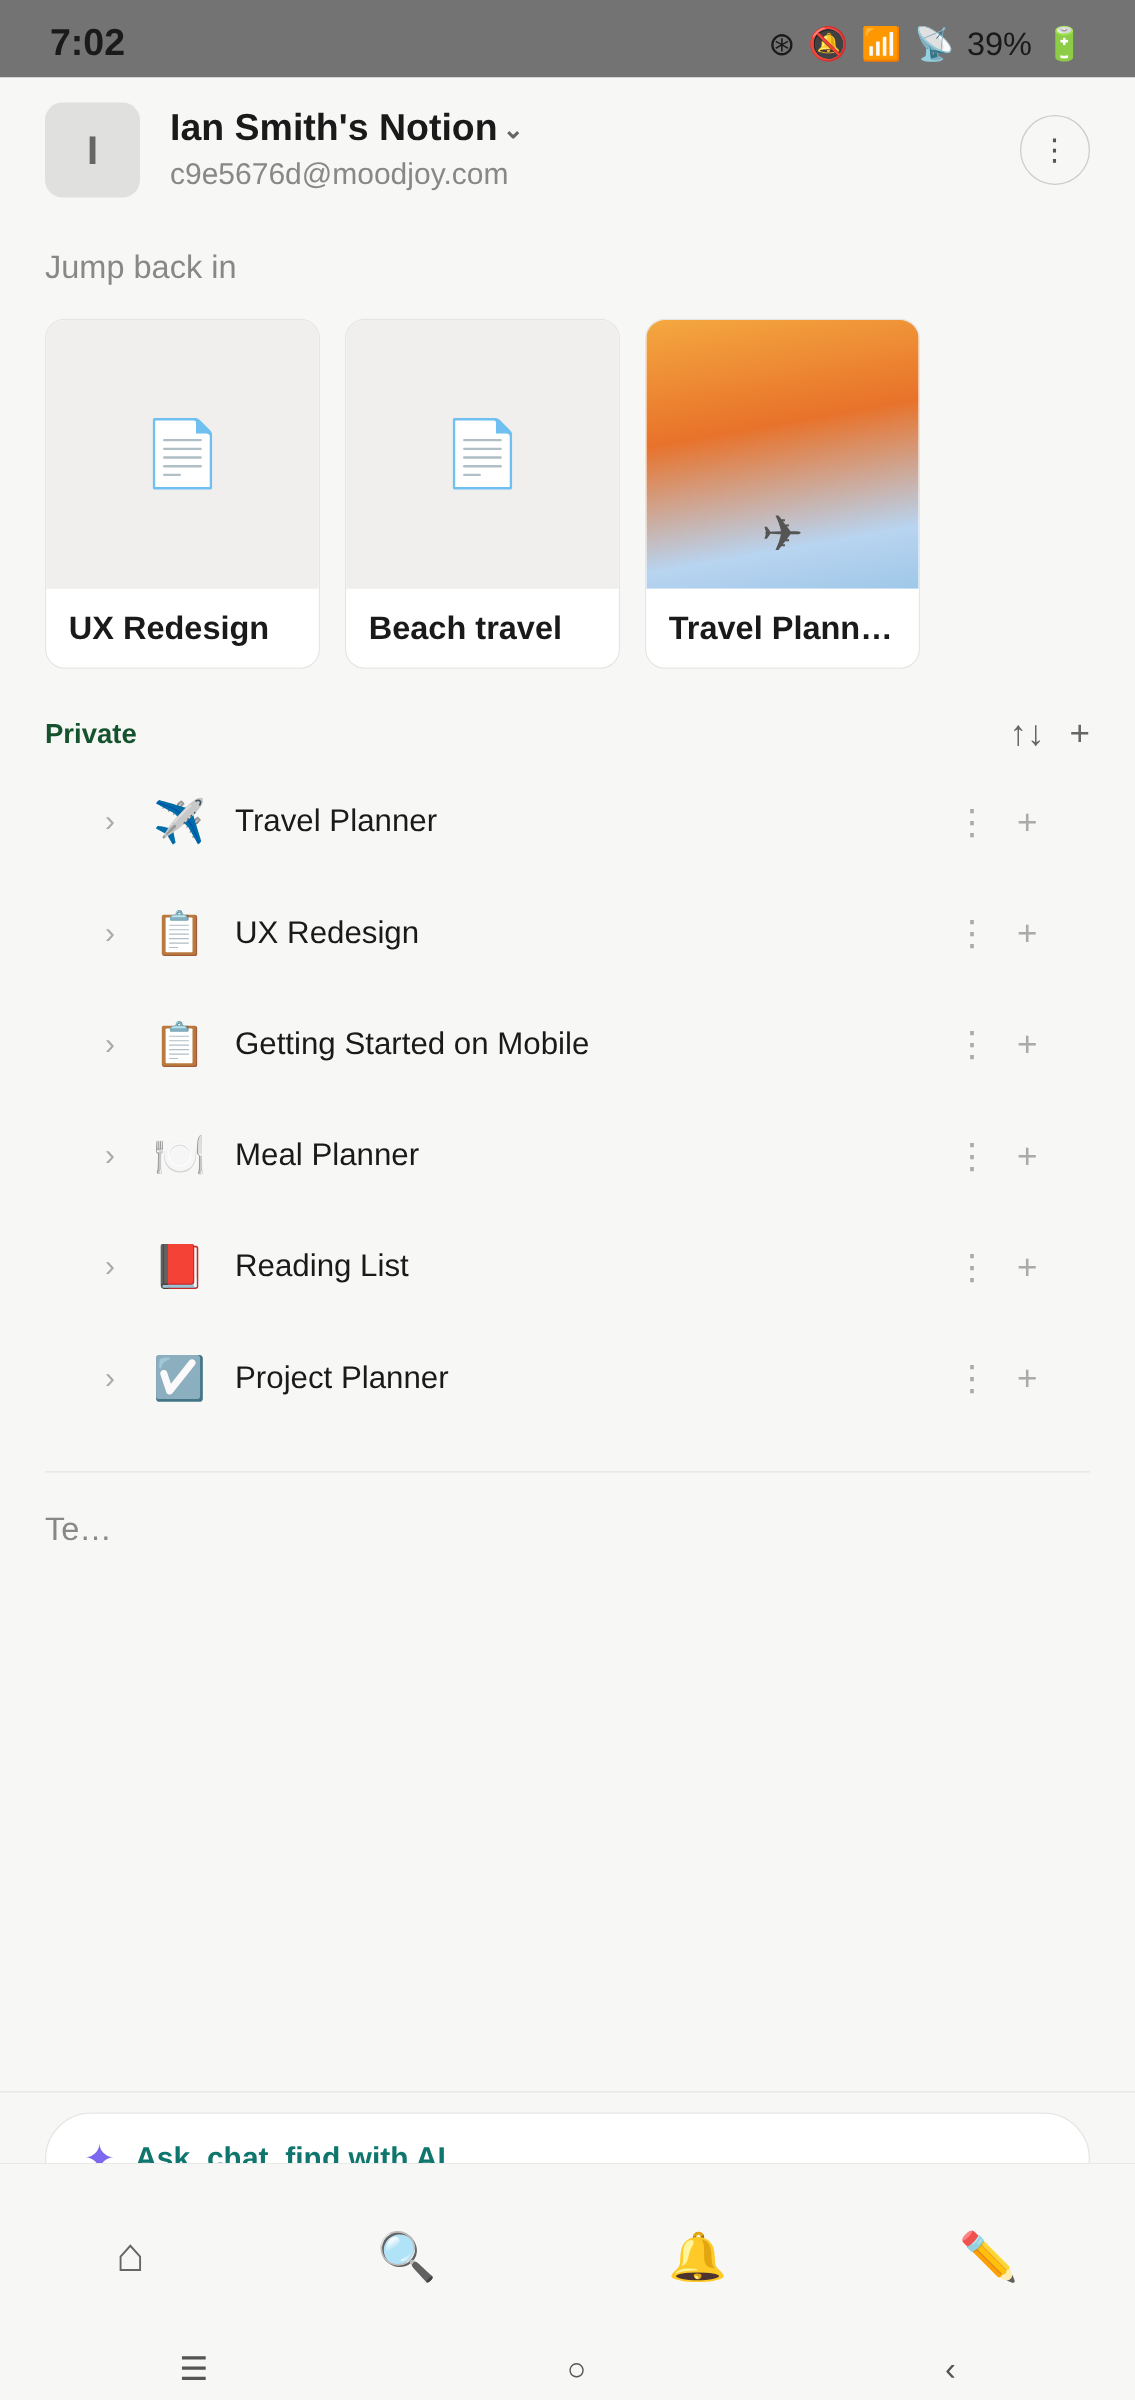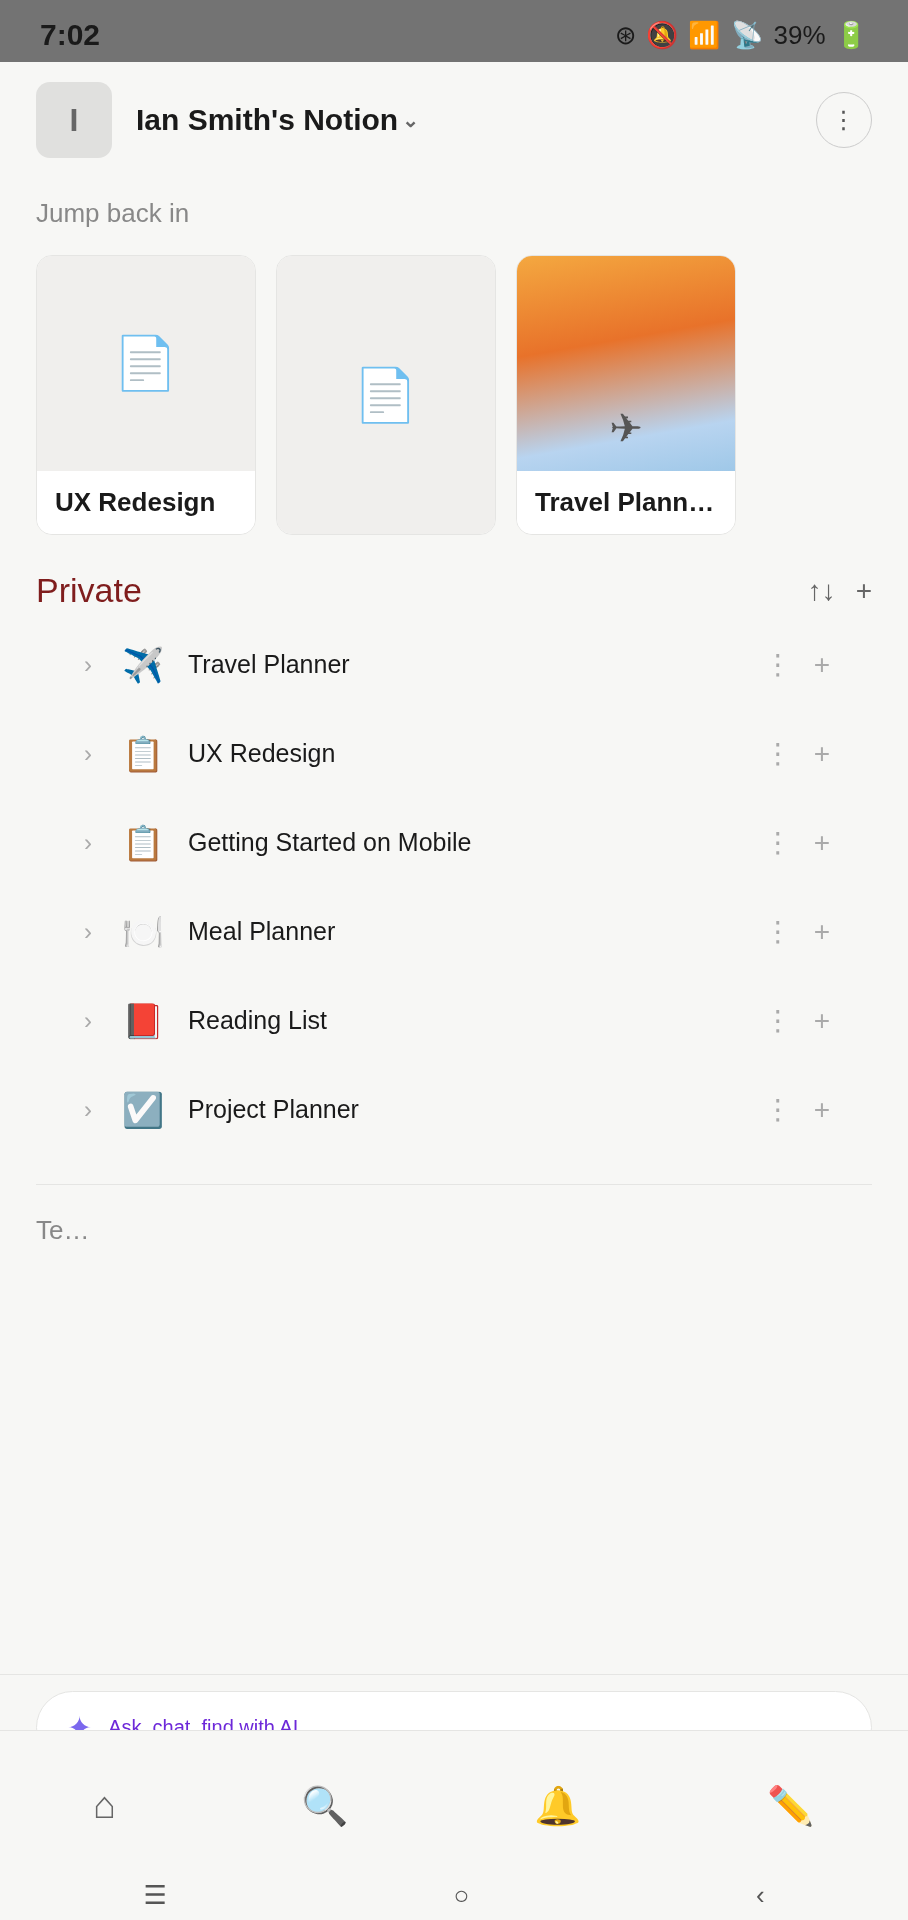--- a/index.html
+++ b/index.html
@@ -171,23 +171,23 @@
     .private-section {
       padding: 20px 36px 10px;
     }
     .private-header {
       display: flex;
       align-items: center;
       justify-content: space-between;
       margin-bottom: 10px;
     }
     .private-label {
-      font-size: 34px;
-      color: #7f1d1d;
-      font-weight: 400;
+      font-size: 22px;
+      color: #14532d;
+      font-weight: 700;
     }
     .private-actions {
       display: flex;
       align-items: center;
       gap: 20px;
     }
     .icon-btn {
       background: none;
       border: none;
       cursor: pointer;
@@ -278,22 +278,23 @@
       background: #fff;
       border: 1.5px solid #e5e5e3;
       border-radius: 50px;
       padding: 18px 30px;
     }
     .ai-sparkle {
       font-size: 30px;
       color: #7b68ee;
     }
     .ai-placeholder {
-      font-size: 20px;
-      color: #6d28d9;
+      font-size: 24px;
+      color: #0f766e;
+      font-weight: bold;
     }
 
     
     .bottom-nav {
       position: fixed;
       bottom: 50px;
       left: 0;
       width: 908px;
       background: #f7f7f5;
       border-top: 1px solid #e5e5e3;
@@ -353,20 +354,21 @@
 </div>
 
 <div class="account-header">
   <div class="account-left">
     <div class="account-avatar">I</div>
     <div class="account-info">
       <div class="account-name">
         <span>Ian Smith's Notion</span>
         <span class="chevron">⌄</span>
       </div>
+      <div class="account-email">c9e5676d@moodjoy.com</div>
     </div>
   </div>
   <button class="more-button">
     <span>⋮</span>
   </button>
 </div>
 
 <div class="section-header">
   <div class="section-title">Jump back in</div>
 </div>
@@ -377,20 +379,21 @@
     <div class="card-image-area">
       <span class="card-icon">📄</span>
     </div>
     <div class="card-label">UX Redesign</div>
   </div>
 
   <div class="card">
     <div class="card-image-area">
       <span class="card-icon">📄</span>
     </div>
+    <div class="card-label">Beach travel</div>
   </div>
 
   <div class="card">
     <div class="card-image-area has-photo">
       <div class="sunset-bg">
         <span class="sunset-plane">✈</span>
       </div>
     </div>
     <div class="card-label">Travel Plann…</div>
   </div>

